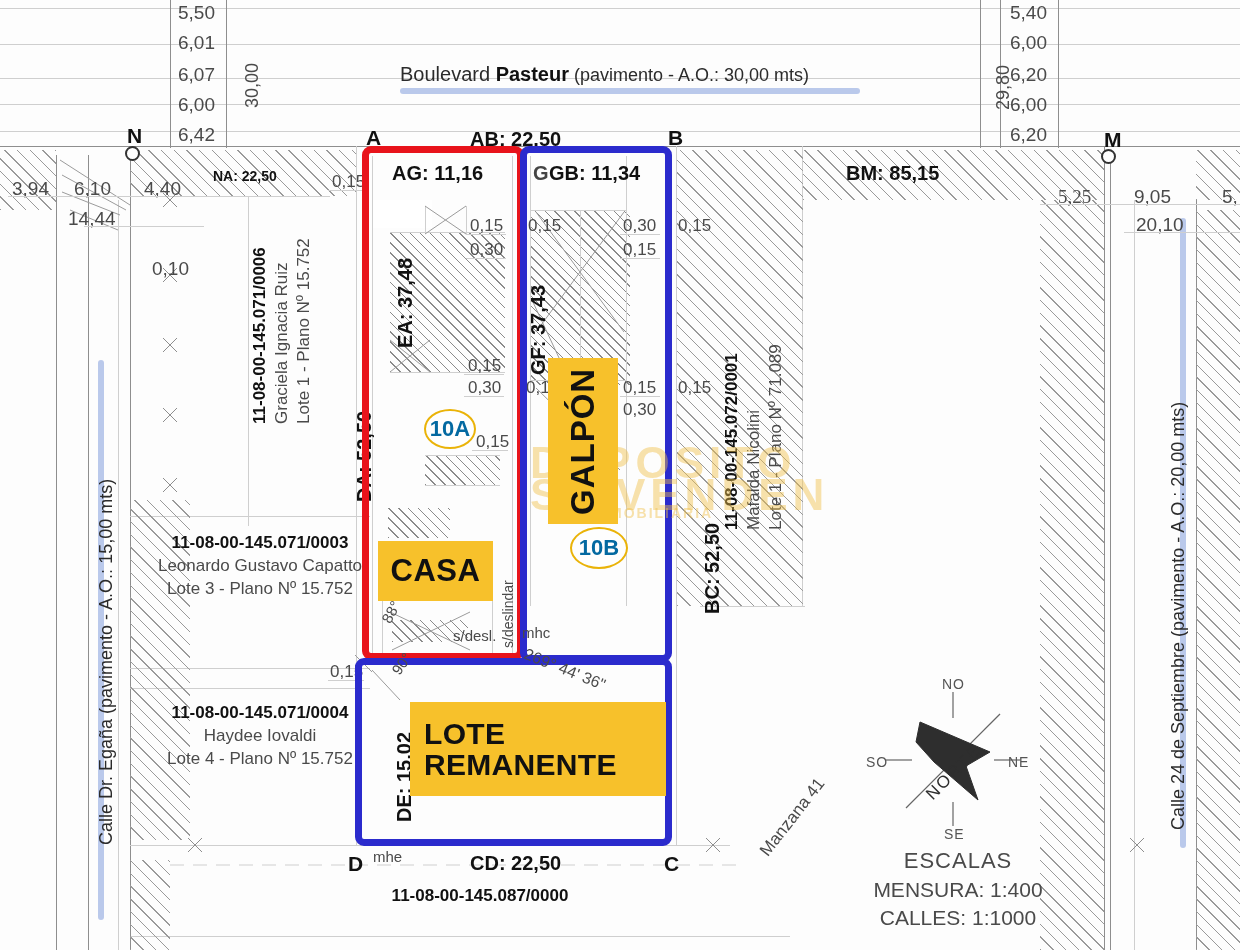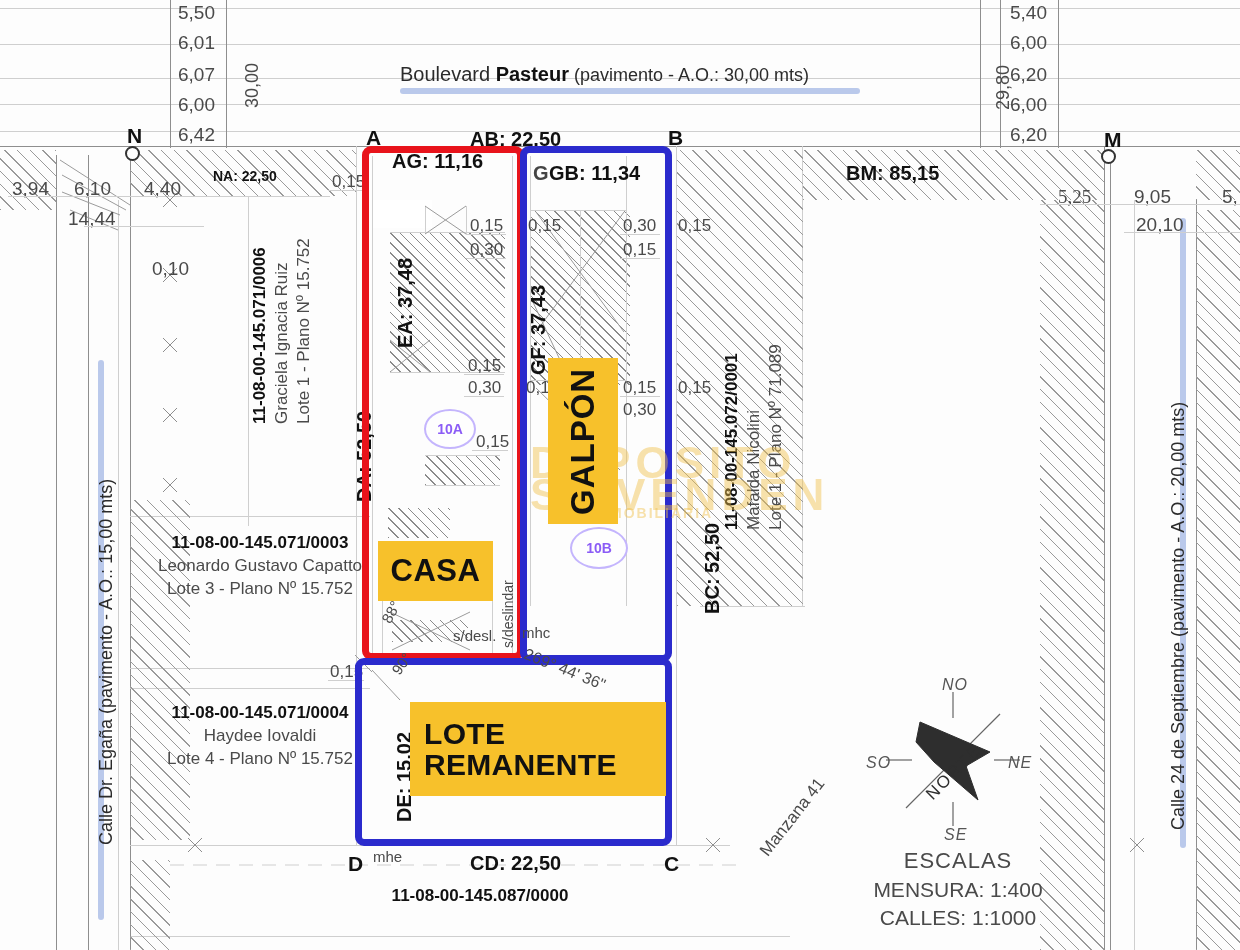--- a/index.html
+++ b/index.html
@@ -24,31 +24,31 @@
 
   .redbox{position:absolute;border:7px solid #e8131b;border-radius:9px;box-sizing:border-box;background:transparent;}
   .bluebox{position:absolute;border:7px solid #2b2bcd;border-radius:9px;box-sizing:border-box;background:transparent;}
 
   .hl{position:absolute;background:#f7c12b;display:flex;align-items:center;justify-content:center;
       font-weight:bold;color:#111;line-height:1.05;}
   .hl.casa{font-size:31px;letter-spacing:.5px;}
   .hl.remanente{font-size:30px;flex-direction:column;align-items:flex-start;padding-left:14px;letter-spacing:.3px;}
   .hl.galpon{writing-mode:vertical-rl;transform:rotate(180deg);font-size:33px;letter-spacing:1px;}
 
-  .circ{position:absolute;border:2px solid #c4b5fd;border-radius:50%;display:flex;align-items:center;
-        justify-content:center;font-weight:bold;font-size:14px;color:#8b5cf6;background:rgba(255,255,255,.65);}
+  .circ{position:absolute;border:2px solid #eab308;border-radius:50%;display:flex;align-items:center;
+        justify-content:center;font-weight:bold;font-size:22px;color:#0369a1;background:rgba(255,255,255,.65);}
 
   .street-hl{position:absolute;background:#aebfe8;border-radius:3px;opacity:.85;}
 
   
   .cmark{position:absolute;width:11px;height:11px;border:2px solid #333;border-radius:50%;background:#fff;}
 
   
   #compass{position:absolute;left:868px;top:680px;width:170px;height:160px;}
-  .cdir{position:absolute;font-size:16px;color:#555;letter-spacing:1px;font-style:italic;}
+  .cdir{position:absolute;font-size:14px;color:#555;letter-spacing:1px;}
 
   .wm{position:absolute;color:rgba(240,190,70,.45);font-weight:bold;pointer-events:none;}
 </style>
 </head>
 <body>
 
 <div id="plan">
 
   <div class="line d" style="left:0;top:8px;width:1240px;height:1px;"></div>
   <div class="line d" style="left:0;top:44px;width:1240px;height:1px;"></div>
@@ -209,21 +209,21 @@
   <div class="cmark" style="left:1101px;top:149px;"></div>
 
   <div class="txt bold" style="left:366px;top:126px;font-size:21px;">A</div>
   <div class="txt bold" style="left:668px;top:126px;font-size:21px;">B</div>
   <div class="txt bold" style="left:664px;top:852px;font-size:21px;">C</div>
   <div class="txt bold" style="left:348px;top:852px;font-size:21px;">D</div>
 
   <div class="txt bold" style="left:213px;top:168px;font-size:14px;">NA: 22,50</div>
   <div class="txt bold" style="left:470px;top:128px;font-size:20px;">AB: 22,50</div>
   <div class="txt bold" style="left:846px;top:162px;font-size:20px;">BM: 85,15</div>
-  <div class="txt bold" style="left:392px;top:150px;font-size:20px;">AG: 11,16</div>
+  <div class="txt bold" style="left:392px;top:162px;font-size:20px;">AG: 11,16</div>
   <div class="txt bold" style="left:549px;top:162px;font-size:20px;">GB: 11,34</div>
   <div class="txt bold" style="left:533px;top:162px;font-size:20px;color:#444;">G</div>
 
   <div class="txt bold vert" style="left:394px;top:348px;font-size:20px;transform:rotate(-90deg);">EA: 37,48</div>
   <div class="txt bold vert" style="left:527px;top:375px;font-size:20px;transform:rotate(-90deg);">GF: 37,43</div>
   <div class="txt bold vert" style="left:353px;top:502px;font-size:20px;transform:rotate(-90deg);">DA: 52,50</div>
   <div class="txt bold vert" style="left:701px;top:614px;font-size:20px;transform:rotate(-90deg);">BC: 52,50</div>
   <div class="txt bold" style="left:470px;top:852px;font-size:20px;">CD: 22,50</div>
   <div class="txt bold vert" style="left:393px;top:822px;font-size:20px;transform:rotate(-90deg);">DE: 15,02</div>
 

